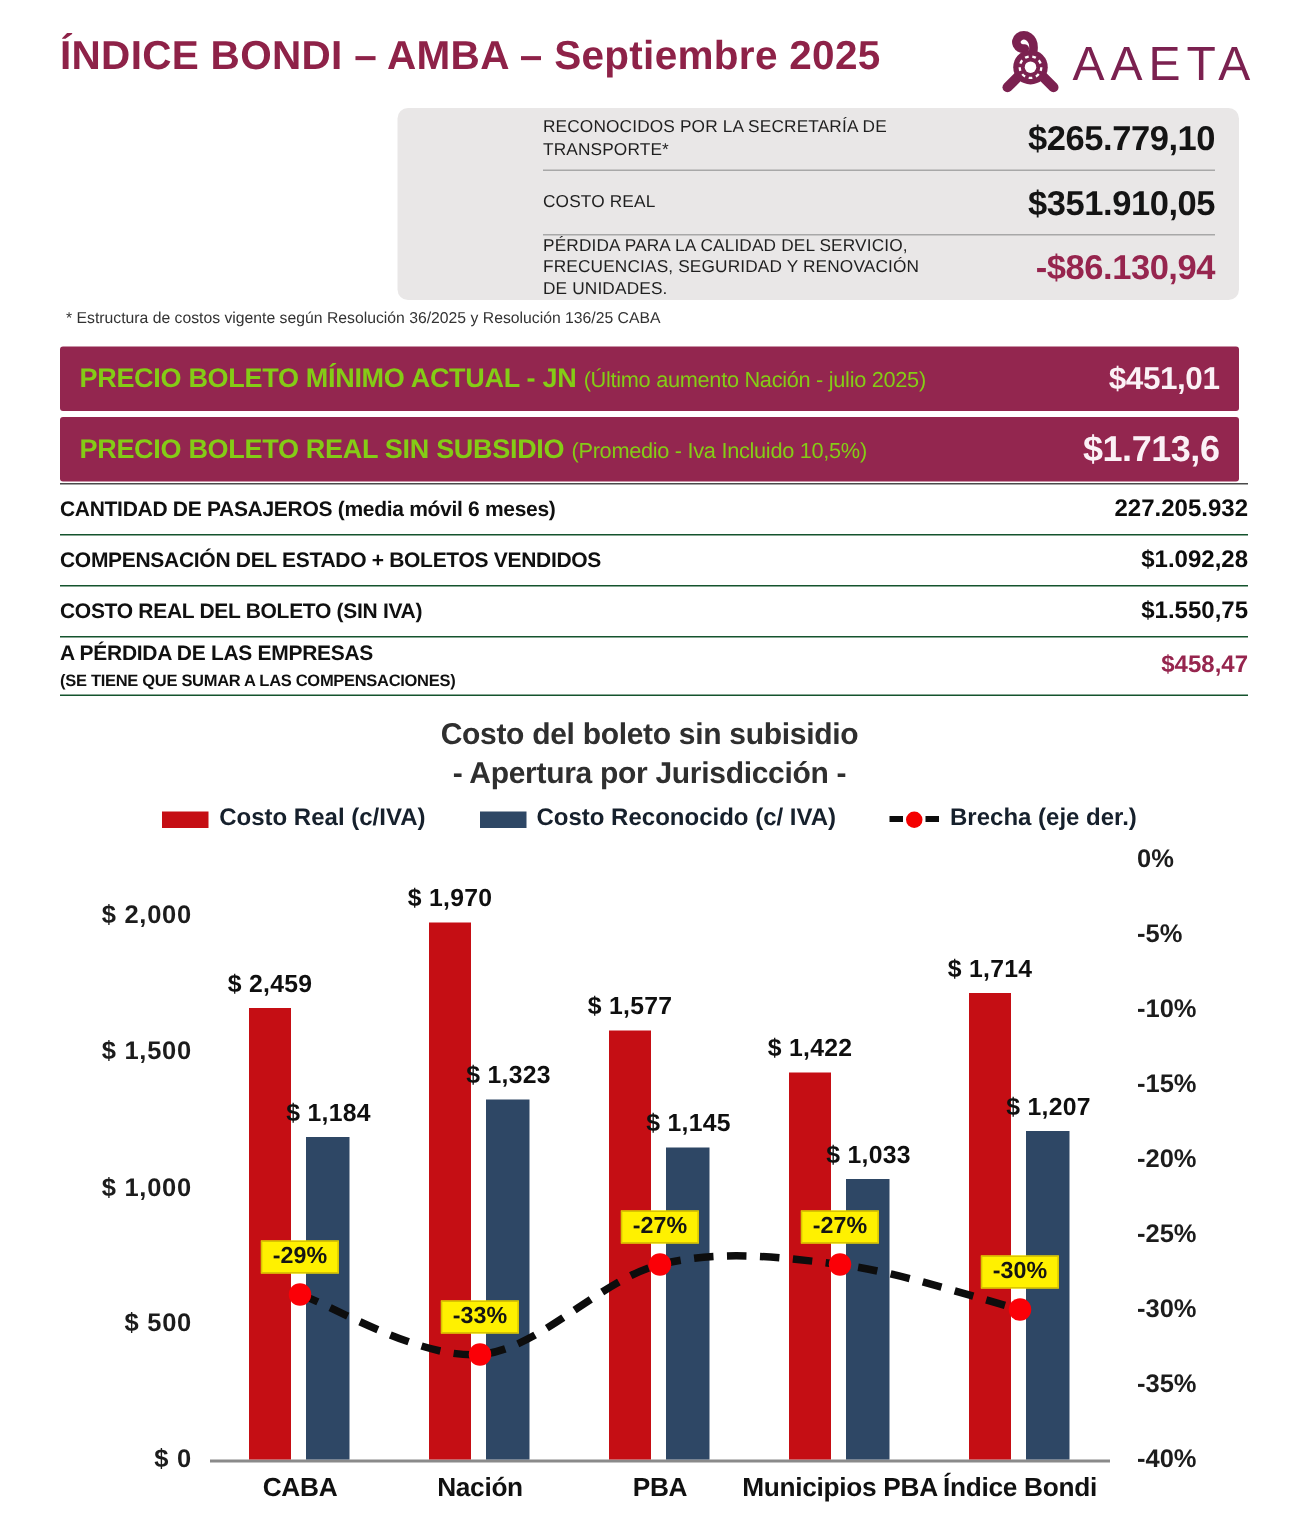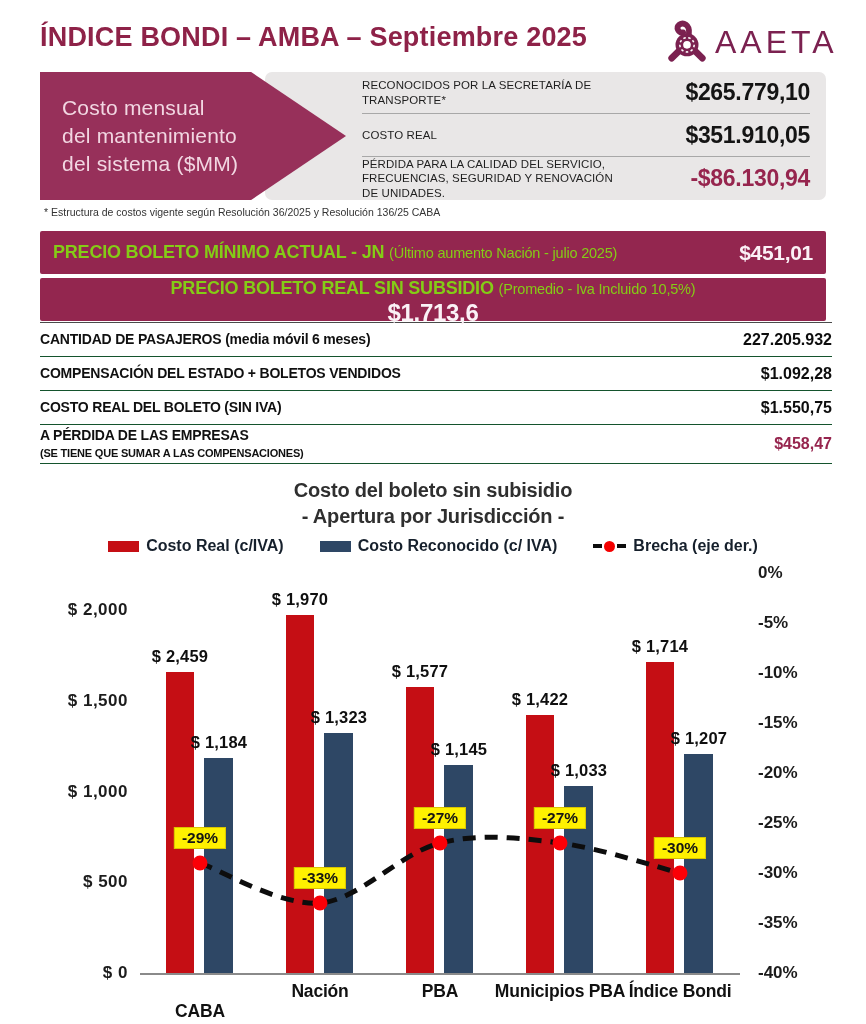--- a/index.html
+++ b/index.html
@@ -25,21 +25,21 @@
   .arrow-box{position:absolute;left:40px;top:72px;width:306px;height:128px;background:#97305A;
              clip-path:polygon(0 0,69% 0,100% 50%,69% 100%,0 100%);z-index:2;
              display:flex;align-items:center;box-sizing:border-box;padding-left:22px;}
   .arrow-text{color:#F2D7E2;font-size:21px;line-height:1.32;letter-spacing:.2px;}
   .footnote{position:absolute;left:44px;top:206px;font-size:10.5px;color:#333333;}
 
   
   .pbar{position:absolute;left:40px;width:786px;height:43px;background:#93264F;border-radius:2px;
         display:flex;align-items:center;justify-content:space-between;box-sizing:border-box;
         padding:0 13px;z-index:1;}
-  .pbar-1{top:231px;} .pbar-2{top:278px;flex-direction:column;}
+  .pbar-1{top:231px;} .pbar-2{top:278px;}
   .pbar-label{color:#84cc16;font-size:18px;font-weight:bold;letter-spacing:-.2px;white-space:nowrap;}
   .pbar-sub{font-size:14.5px;font-weight:normal;}
   .pbar-value{color:#FBF1F6;font-weight:bold;font-size:21px;letter-spacing:-.3px;}
   .pbar-2 .pbar-value{font-size:24px;}
 
   
   .drows{position:absolute;left:40px;top:322px;width:792px;border-top:1px solid #4a4a4a;}
   .drow{display:flex;justify-content:space-between;align-items:center;
         border-bottom:1px solid #14532d;min-height:29px;padding:2px 0;}
   .drow-label{font-size:14px;font-weight:bold;color:#101010;line-height:1.2;letter-spacing:-.2px;}
@@ -106,27 +106,20 @@
       <span class="gp-label">RECONOCIDOS POR LA SECRETARÍA DE TRANSPORTE*</span>
       <span class="gp-value">$265.779,10</span>
     </div>
     <div class="gp-row">
       <span class="gp-label">COSTO REAL</span>
       <span class="gp-value">$351.910,05</span>
     </div>
     <div class="gp-row">
       <span class="gp-label">PÉRDIDA PARA LA CALIDAD DEL SERVICIO, FRECUENCIAS, SEGURIDAD Y RENOVACIÓN DE UNIDADES.</span>
       <span class="gp-value neg">-$86.130,94</span>
-    </div>
-  </div>
-  <div class="arrow-box">
-    <div class="arrow-text">
-      <div>Costo mensual</div>
-      <div>del mantenimiento</div>
-      <div>del sistema ($MM)</div>
     </div>
   </div>
   <div class="footnote">* Estructura de costos vigente según Resolución 36/2025 y Resolución 136/25 CABA</div>
 
   <div class="pbar pbar-1">
     <span class="pbar-label">
       <span>PRECIO BOLETO MÍNIMO ACTUAL - JN</span>
       <span class="pbar-sub">(Último aumento Nación - julio 2025)</span>
     </span>
     <span class="pbar-value">$451,01</span>
@@ -232,20 +225,20 @@
       <div class="dot" style="left: 180px; top: 330px; background: rgb(251, 0, 7);"></div>
       <div class="ylab" style="left: 180px; top: 294px;">-33%</div>
       <div class="dot" style="left: 300px; top: 270px; background: rgb(251, 0, 7);"></div>
       <div class="ylab" style="left: 300px; top: 234px;">-27%</div>
       <div class="dot" style="left: 420px; top: 270px; background: rgb(251, 0, 7);"></div>
       <div class="ylab" style="left: 420px; top: 234px;">-27%</div>
       <div class="dot" style="left: 540px; top: 300px; background: rgb(251, 0, 7);"></div>
       <div class="ylab" style="left: 540px; top: 264px;">-30%</div>
     </div>
   <div id="categories">
-      <span style="left: 60px; margin-top: 20px;">CABA</span>
+      <span style="left: 60px;">CABA</span>
       <span style="left: 180px;">Nación</span>
       <span style="left: 300px;">PBA</span>
       <span style="left: 420px;">Municipios PBA</span>
       <span style="left: 540px;">Índice Bondi</span>
     </div>
 
 </div>
 
 </body></html>

